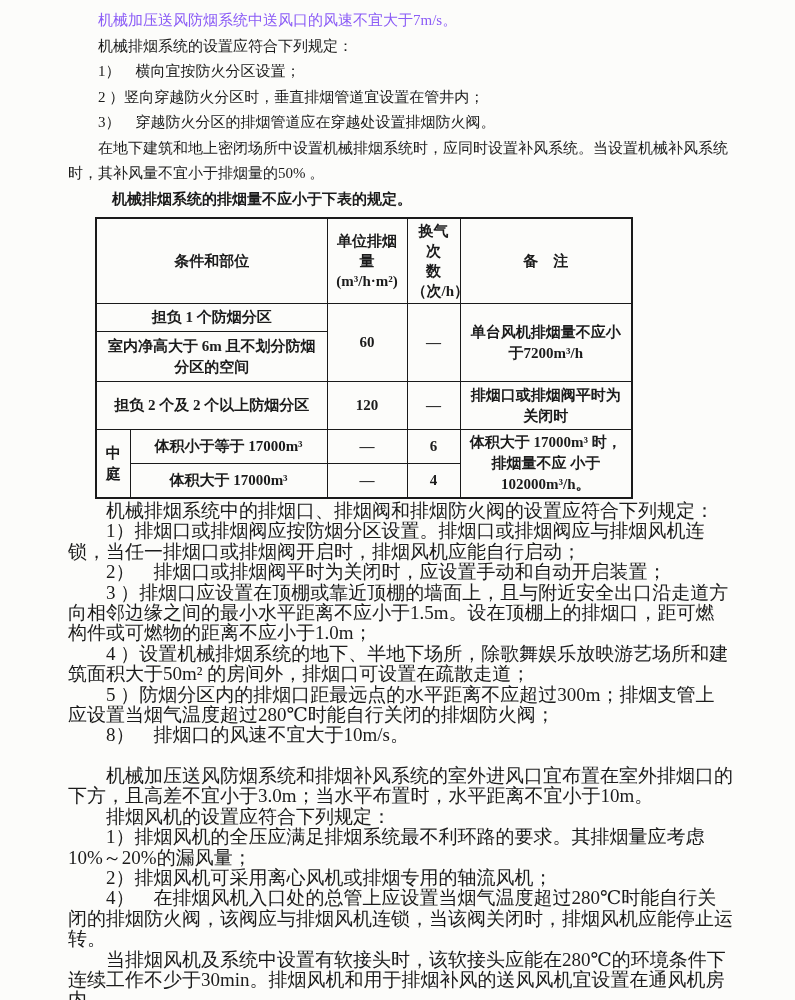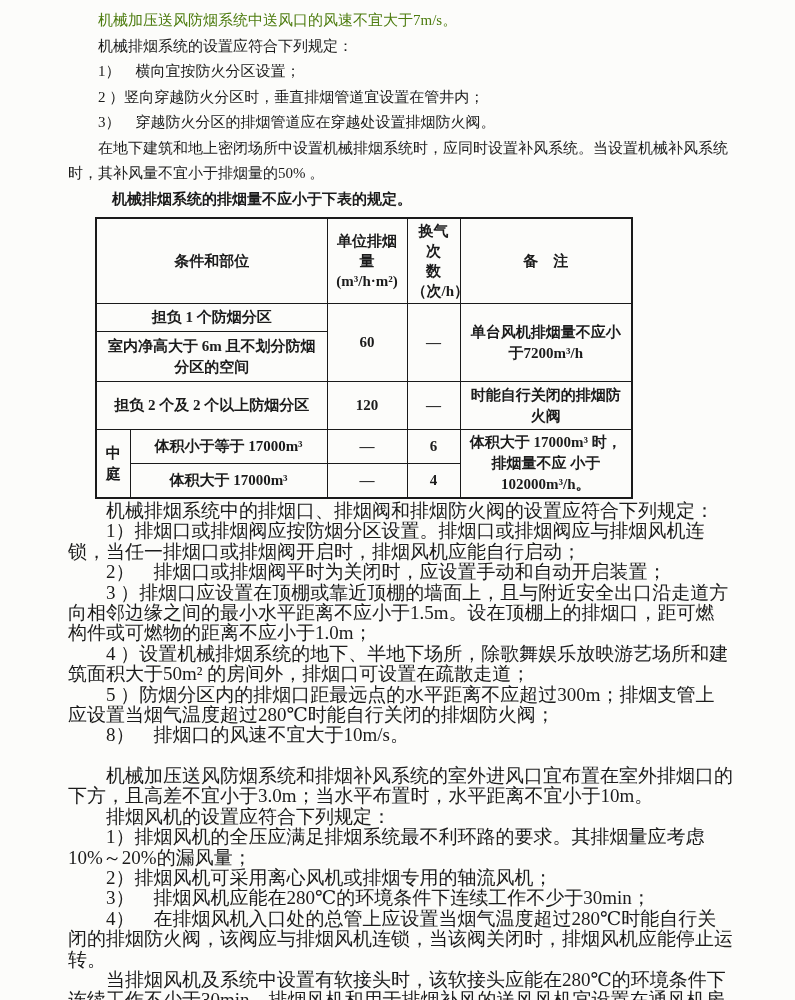--- a/index.html
+++ b/index.html
@@ -11,21 +11,21 @@
     font-family:"Liberation Serif","DejaVu Serif",serif;
     overflow:hidden;
     box-sizing:border-box;
   }
   .content{padding:8px 62px 0 68px;box-sizing:border-box;}
   p{margin:0;}
   .sec-top p{font-size:15px;line-height:25.5px;}
   .sec-body p{font-size:19px;line-height:20.4px;}
   .ind{text-indent:2em;}
   .bold{font-weight:bold;margin-left:44px;}
-  .faded{color:#4d7c0f;}
+  .faded{color:#8b5cf6;}
   .u{}
   .bu{font-weight:bold;text-decoration:underline;}
   .gap-before{margin-top:20px;}
 
   table.spec{
     border-collapse:collapse;
     margin:5px 0 2px 27px;
     table-layout:fixed;
     width:536px;
     font-weight:bold;
@@ -104,21 +104,21 @@
         <td rowspan="2">—</td>
         <td rowspan="2">单台风机排烟量不应小于7200m³/h</td>
       </tr>
       <tr class="r2">
         <td colspan="2">室内净高大于 6m 且不划分防烟分区的空间</td>
       </tr>
       <tr class="r3">
         <td colspan="2">担负 2 个及 2 个以上防烟分区</td>
         <td>120</td>
         <td>—</td>
-        <td>时能自行关闭的排烟防火阀</td>
+        <td>排烟口或排烟阀平时为关闭时</td>
       </tr>
       <tr class="r4">
         <td rowspan="2" class="atrium">中庭</td>
         <td>体积小于等于 17000m³</td>
         <td>—</td>
         <td>6</td>
         <td rowspan="2">体积大于 17000m³ 时，排烟量不应 小于 102000m³/h。</td>
       </tr>
       <tr class="r5">
         <td>体积大于 17000m³</td>
@@ -136,21 +136,20 @@
       <p class="ind">4 ）设置机械排烟系统的地下、半地下场所，除歌舞娱乐放映游艺场所和建筑面积大于50m² 的房间外，排烟口可设置在疏散走道；</p>
       <p class="ind">5 ）防烟分区内的排烟口距最远点的水平距离不应超过300m；排烟支管上应设置当烟气温度超过280℃时能自行关闭的排烟防火阀；</p>
       <p class="ind">8）　排烟口的风速不宜大于10m/s。</p>
     </div>
 
     <div class="sec-body">
       <p class="ind gap-before"><span>机械加压送风防烟系统和排烟补风系统的室外进风口宜布置在室外排烟口的</span><span class="u">下方，且高差不宜小于</span><span>3.0m；当水平布置时，水平距离不宜小于10m。</span></p>
       <p class="ind">排烟风机的设置应符合下列规定：</p>
       <p class="ind">1）排烟风机的全压应满足排烟系统最不利环路的要求。其排烟量应考虑10%～20%的漏风量；</p>
       <p class="ind">2）排烟风机可采用离心风机或排烟专用的轴流风机；</p>
-      <p class="ind">3）　排烟风机应能在280℃的环境条件下连续工作不少于30min；</p>
       <p class="ind">4）　在排烟风机入口处的总管上应设置当烟气温度超过280℃时能自行关闭的排烟防火阀，该阀应与排烟风机连锁，当该阀关闭时，排烟风机应能停止运转。</p>
       <p class="ind">当排烟风机及系统中设置有软接头时，该软接头应能在280℃的环境条件下连续工作不少于30min。排烟风机和用于排烟补风的送风风机宜设置在通风机房内。</p>
     </div>
 
     <div class="sec-body">
       <p class="ind"><span>（44）376页</span><span>　　</span><span class="bold">防火分区</span></p>
       <p class="ind">修订后的内容</p>
       <p class="ind"><span>设备管理区应与……。公共区</span><span class="bu">采用机械排烟时</span><span>防火分区的最大允许建筑面积≤5000m²。</span></p>
 
     </div>

